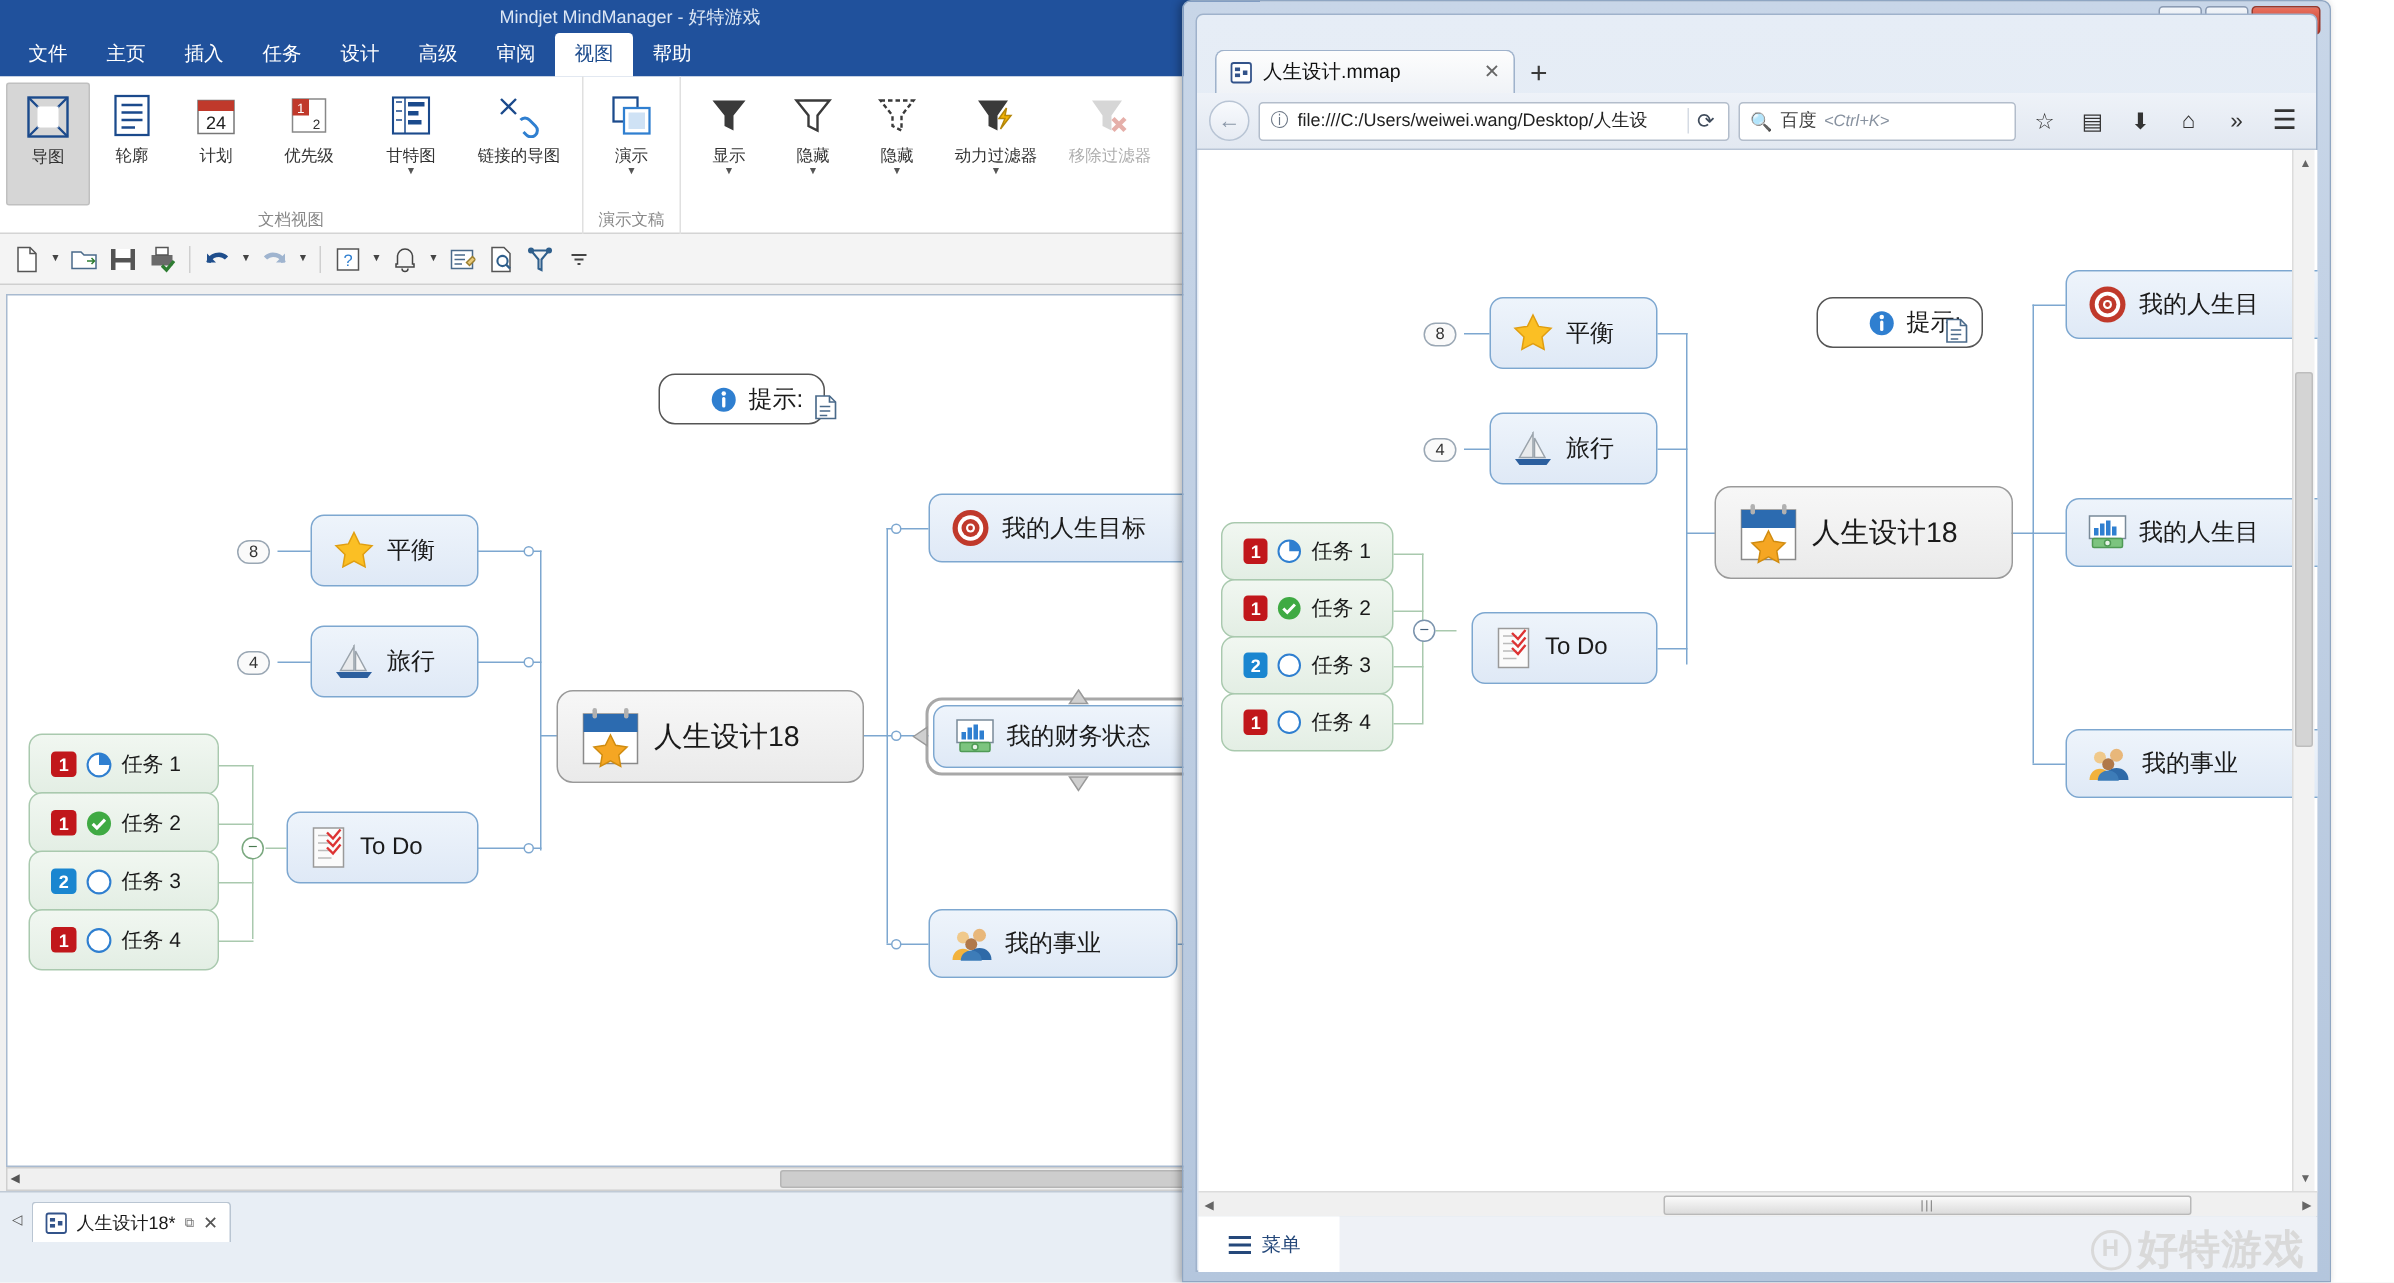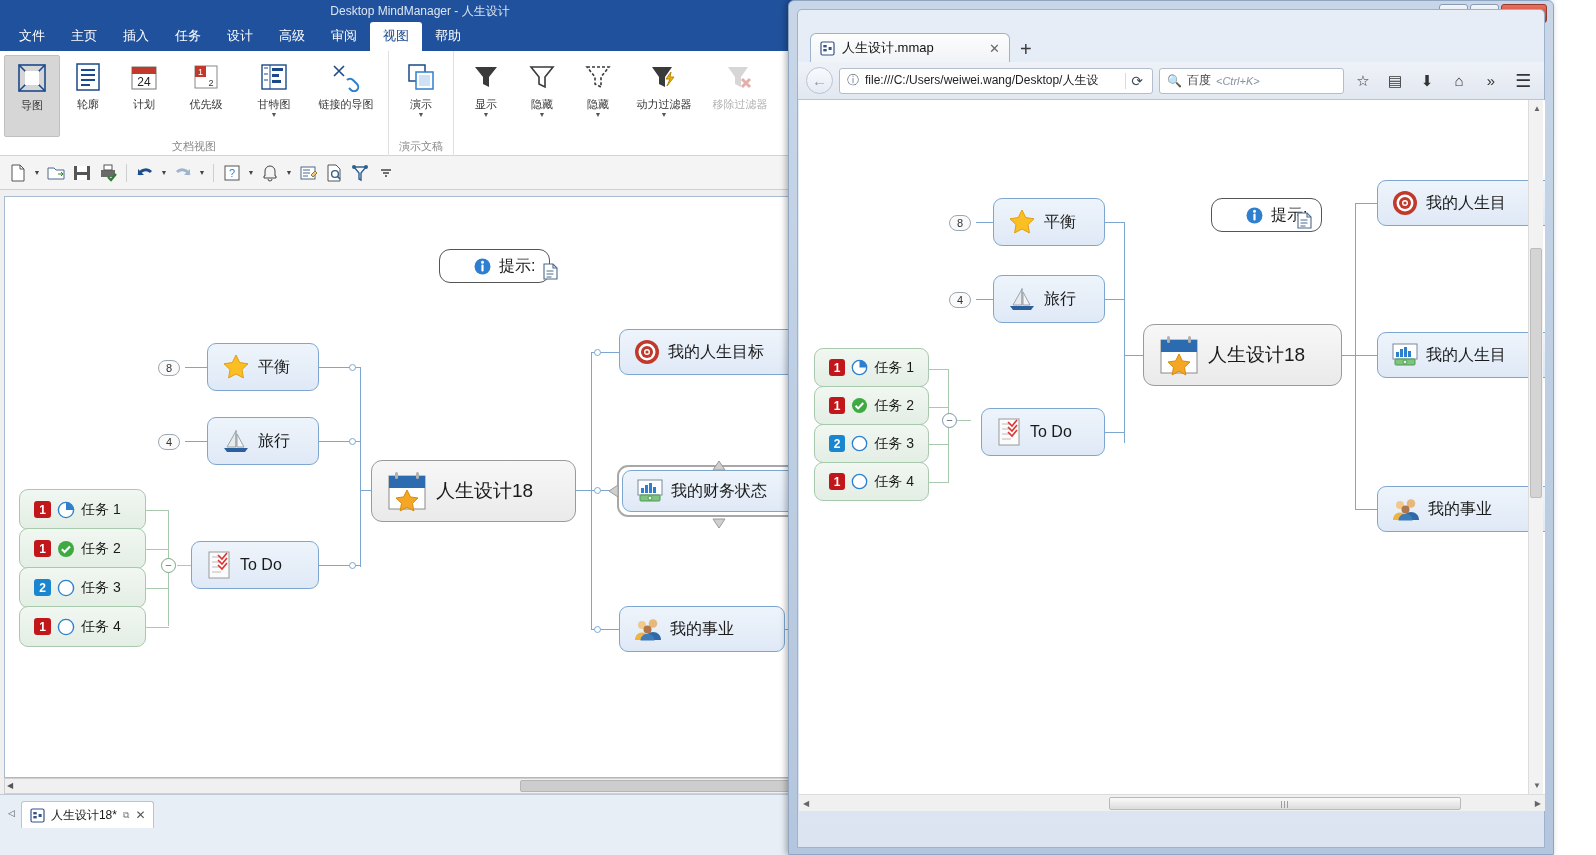--- a/index.html
+++ b/index.html
@@ -160,21 +160,21 @@
         display:flex; align-items:center; gap:4px; letter-spacing:1px; }
   .wm .ring { width:27px; height:27px; border:2px solid #d9d9d9; border-radius:50%;
               display:flex; align-items:center; justify-content:center; font-size:16px; }
 </style>
 </head>
 <body>
 
 <div id="mm-window">
 
   <div id="mm-titlebar">
-    <span class="t">Desktop MindManager - 人生设计</span>
+    <span class="t">Mindjet MindManager - 好特游戏</span>
   </div>
 
   <div id="mm-tabs">
       <div class="mm-tab">文件</div>
       <div class="mm-tab">主页</div>
       <div class="mm-tab">插入</div>
       <div class="mm-tab">任务</div>
       <div class="mm-tab">设计</div>
       <div class="mm-tab">高级</div>
       <div class="mm-tab">审阅</div>
@@ -873,14 +873,30 @@
       <div class="thumb"></div>
       <span class="a" style="bottom:4px;">▼</span>
     </div>
 
     <div id="fx-hscroll">
       <span class="a" style="left:4px;">◀</span>
       <div class="thumb">|||</div>
       <span class="a" style="right:4px;">▶</span>
     </div>
 
+    <div id="fx-statusbar">
+      <div id="fx-menubtn">
+        <span style="display:inline-flex">
+          <svg width="15" height="12" viewBox="0 0 15 12">
+              <rect y="0" width="15" height="2" fill="#25487a"></rect>
+              <rect y="5" width="15" height="2" fill="#25487a"></rect>
+              <rect y="10" width="15" height="2" fill="#25487a"></rect>
+            </svg>
+        </span>
+        <span>菜单</span>
+      </div>
+      <div class="wm">
+        <span class="ring">H</span>
+        <span>好特游戏</span>
+      </div>
+    </div>
   </div>
 </div>
 
 </body></html>

